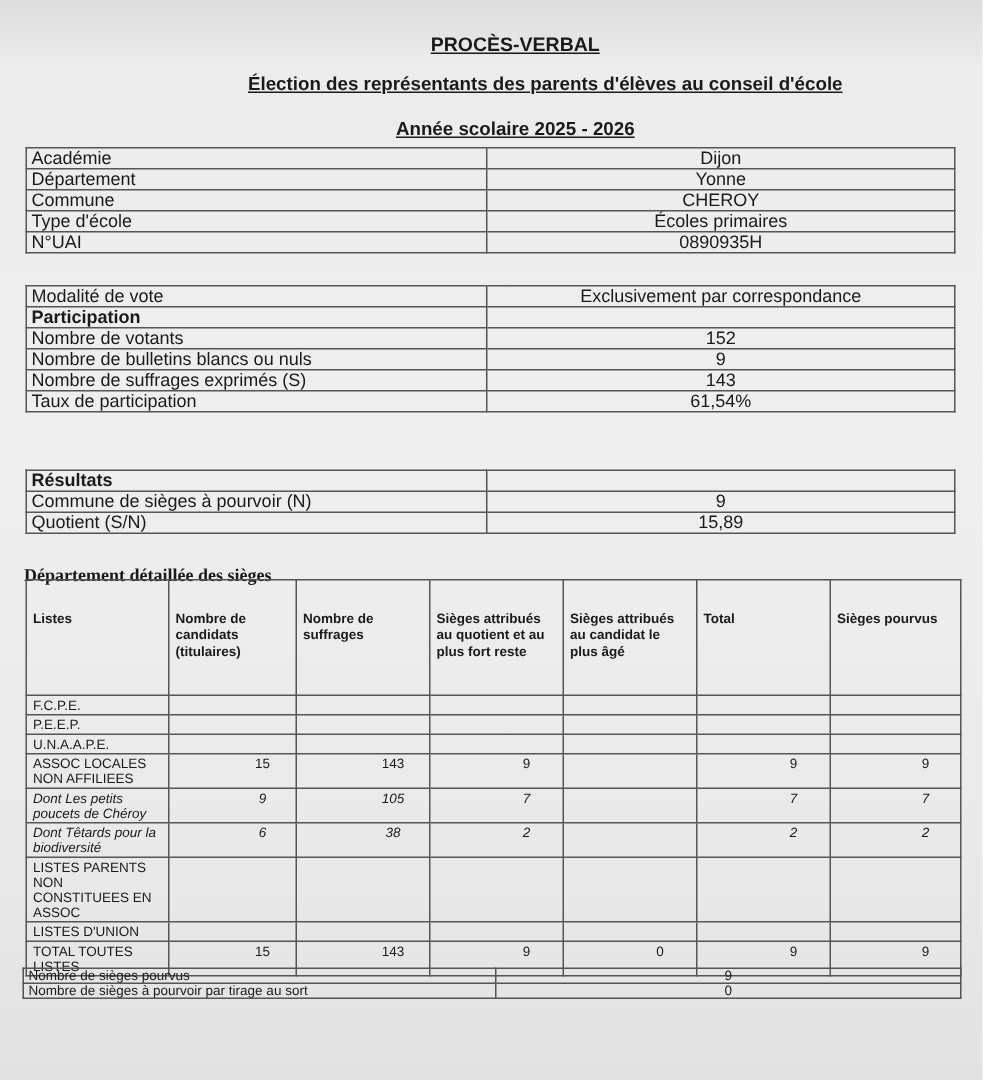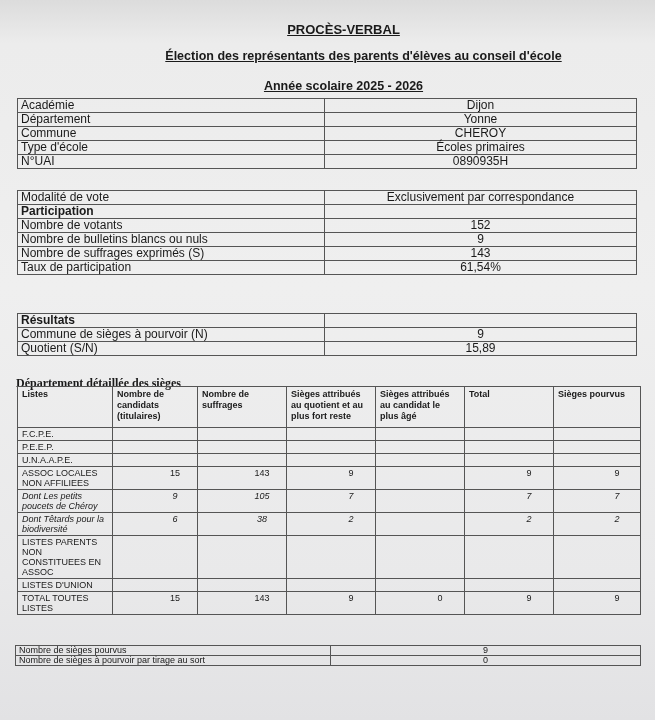--- a/index.html
+++ b/index.html
@@ -31,21 +31,21 @@
   #particip { top: 190px; }
   #results { top: 313px; }
 
   #rep-title {
     position: absolute; left: 16px; top: 376px;
     font-family: "Liberation Serif", serif; font-weight: bold; font-size: 12px;
   }
   #detail { top: 386px; left: 17px; width: 624px; font-size: 9px; }
   #detail th {
     text-align: left; vertical-align: top; font-weight: bold;
-    padding: 2px 4px; height: 36px; line-height: 11px;
+    padding: 20px 4px; height: 36px; line-height: 11px;
   }
   #detail td { line-height: 10px; vertical-align: top; padding: 1px 4px; }
   #detail td.num { text-align: center; padding-left: 44px; }
   #detail tr.short td { height: 10px; }
   #detail tr.italic td { font-style: italic; }
 
   #footer { top: 645px; left: 15px; width: 626px; font-size: 9px; }
   #footer td { height: 9px; line-height: 9px; }
   #footer td.k { width: 308px; }
   #footer td.v { text-align: center; }

